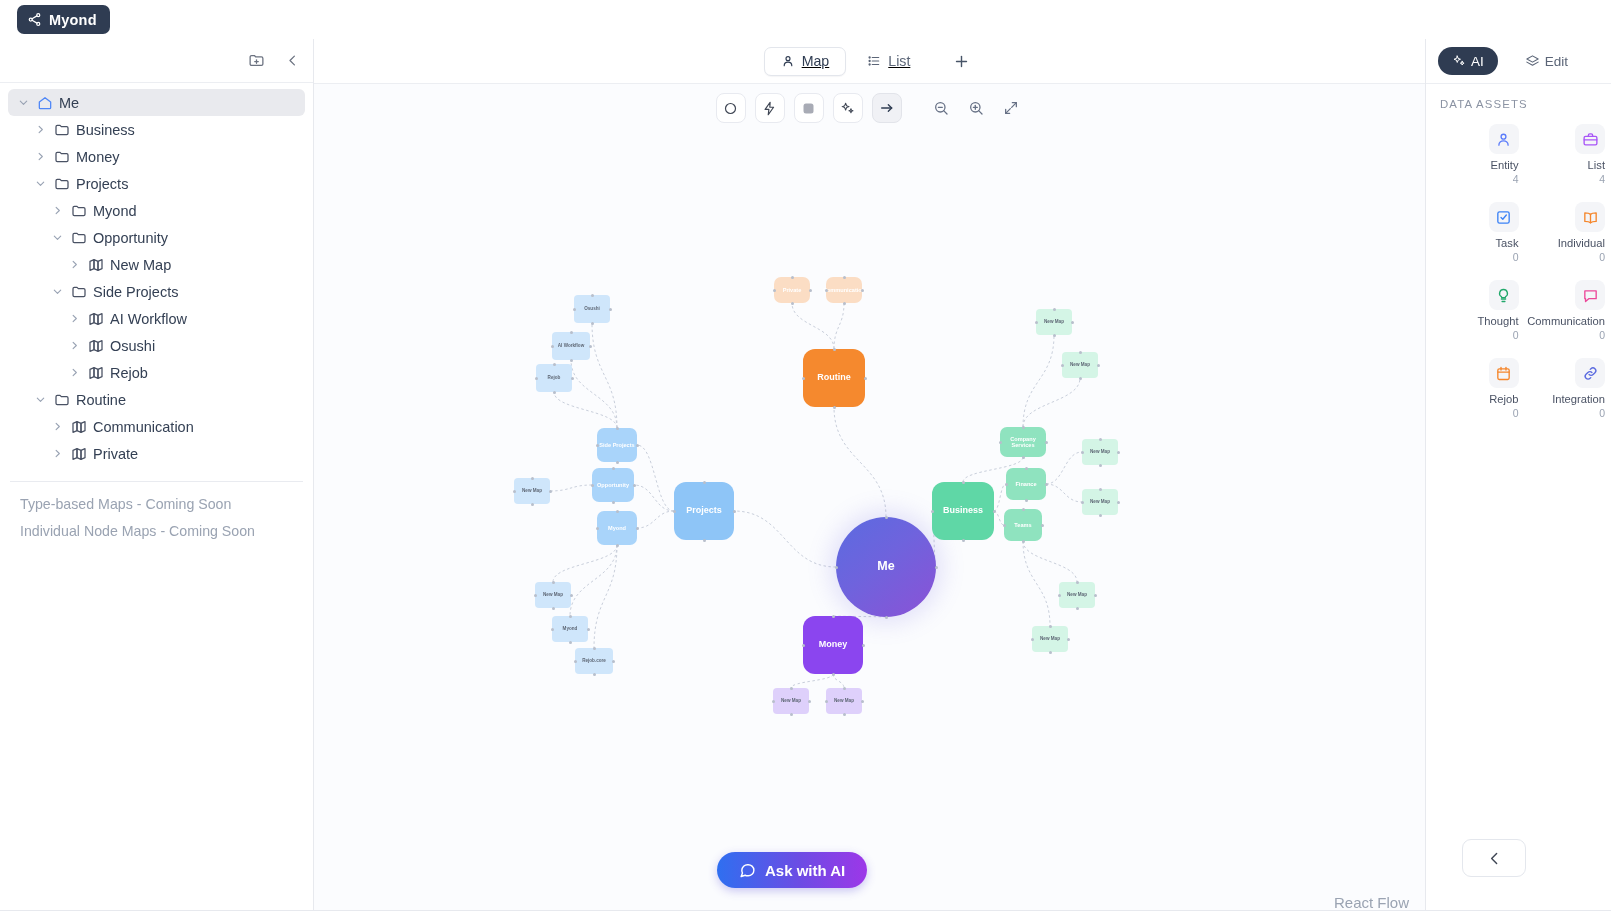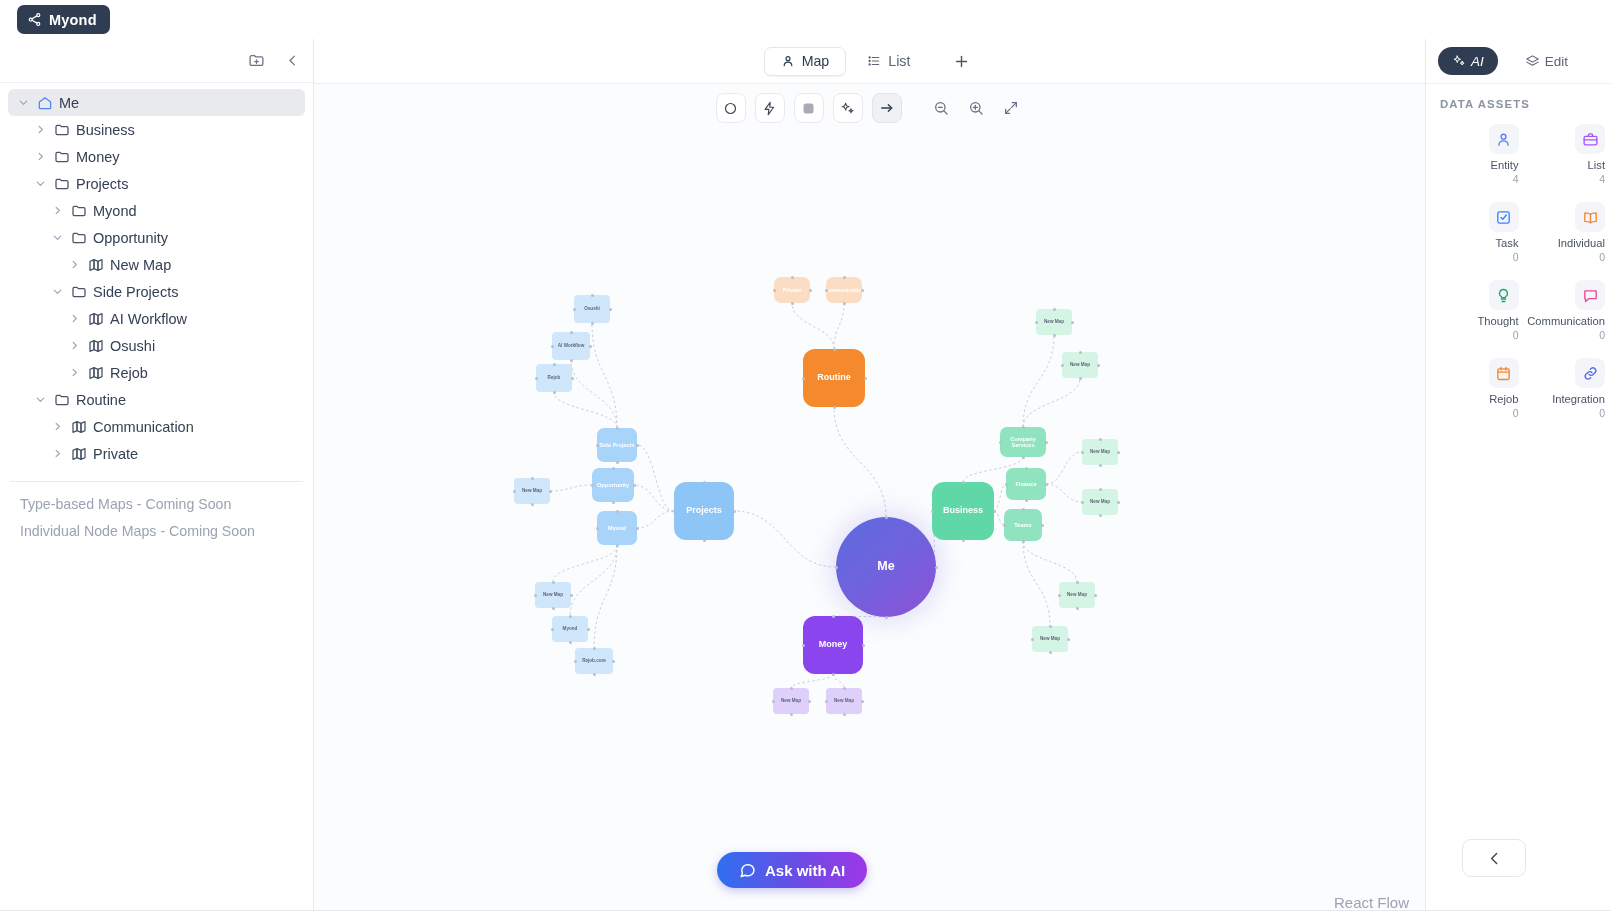--- a/index.html
+++ b/index.html
@@ -63,21 +63,21 @@
   .coming div { margin-bottom: 11px; }
 
   
   .main {
     position: absolute; left: 314px; top: 39px;
     width: 1111px; height: 876px; background: #fbfcfe;
   }
   .main-head {
     position: relative; height: 45px; background: #fff;
     border-bottom: 1px solid #eceef2;
-    display: flex; align-items: center; justify-content: center; gap: 4px;
+    display: flex; align-items: center; justify-content: center; gap: 4px; text-decoration: underline;
   }
   .vtab {
     display: flex; align-items: center; gap: 7px;
     height: 29px; padding: 0 16px; border-radius: 7px;
     font-size: 14.2px; color: #5b6577; cursor: pointer; background: transparent;
     border: 1px solid transparent;
   }
   .vtab.active {
     background: #ffffff; border: 1px solid #e3e6ec; color: #2f3c52;
     box-shadow: 0 1px 1px rgba(16,24,40,.04);
@@ -156,25 +156,25 @@
   }
   .rp-head {
     height: 45px; border-bottom: 1px solid #eceef2;
     display: flex; align-items: center; gap: 13px; padding-left: 12px;
   }
   .rp-pill {
     display: flex; align-items: center; gap: 5px;
     height: 28px; padding: 0 14px; border-radius: 14px;
     font-size: 13.5px; color: #5b6577; cursor: pointer;
   }
-  .rp-pill.active { background: #2f3c52; color: #fff; font-style: italic; }
+  .rp-pill.active { background: #2f3c52; color: #fff; }
   .rp-pill svg { display: block; }
 
   .rp-title {
-    padding: 14px 0 10px 14px; font-size: 11.4px; font-weight: bold;
+    padding: 14px 0 10px 14px; font-size: 11.4px; font-weight: normal;
     letter-spacing: 1.1px; color: #8b93a3;
   }
   .asset-grid {
     display: grid; grid-template-columns: 1fr 1fr;
     row-gap: 9px; padding: 0 6px;
   }
   .asset {
     display: flex; flex-direction: column; align-items: flex-end; cursor: pointer;
     padding: 4px 0;
   }

